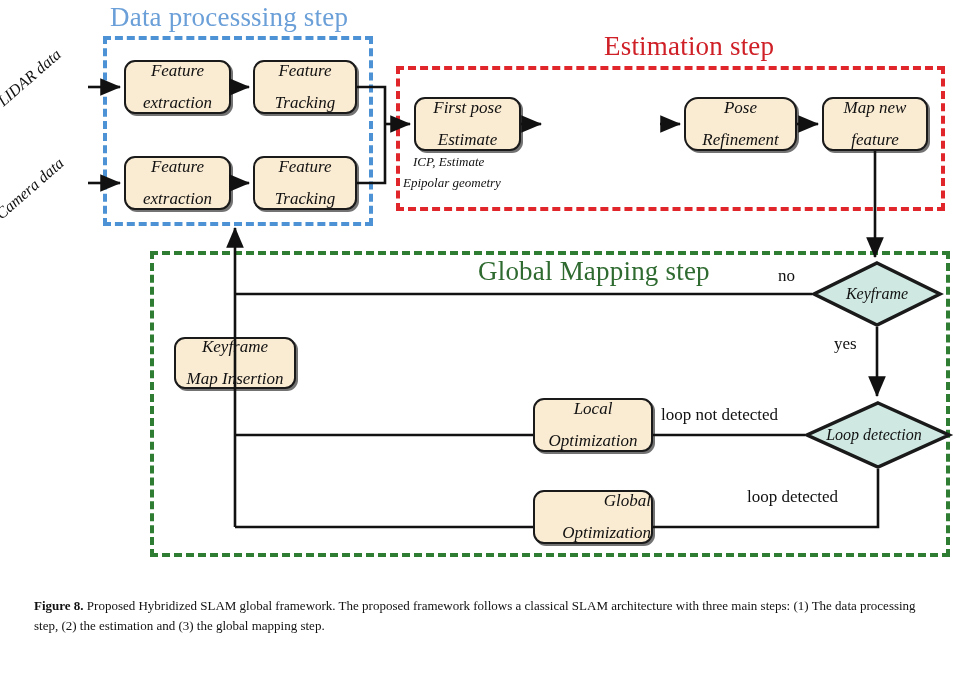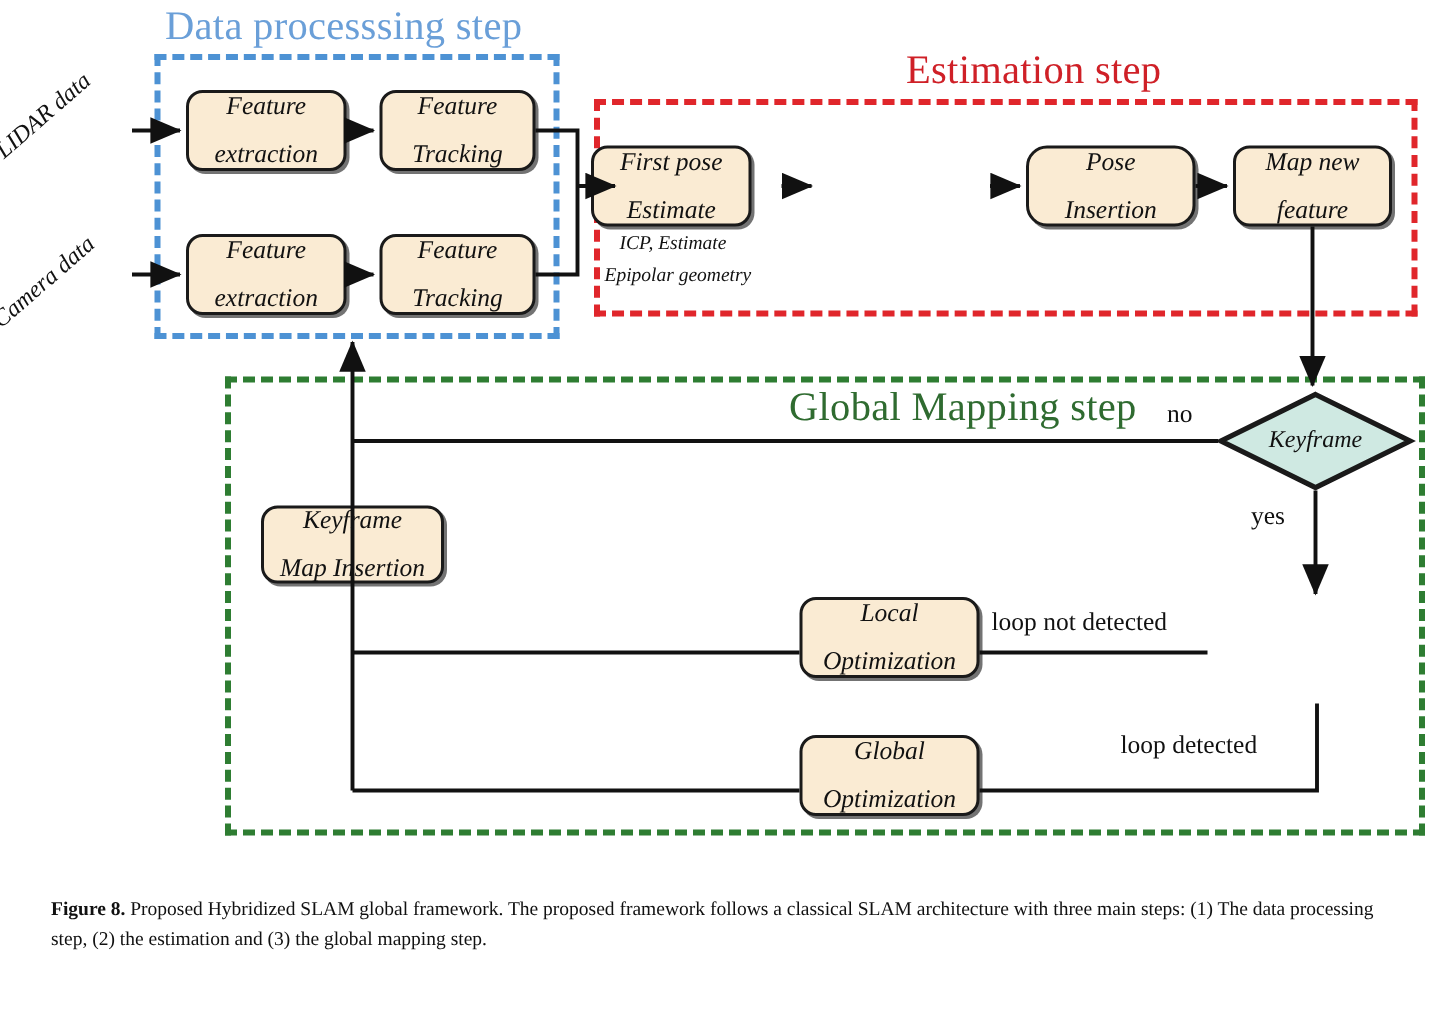--- a/index.html
+++ b/index.html
@@ -13,21 +13,21 @@
   
   .group-frame{position:absolute;box-sizing:border-box;background:transparent;}
   .group-frame.blue  {border:4px dashed #4d92d4;}
   .group-frame.red   {border:4px dashed #e0262b;}
   .group-frame.green {border:4px dashed #2e7d32;}
 
   .group-title{position:absolute;white-space:nowrap;font-family:"Liberation Serif",serif;
                font-weight:400;letter-spacing:.2px;}
   .group-title.blue {color:#6a9fd8;font-size:27px;}
   .group-title.red  {color:#cf2027;font-size:27px;}
-  .group-title.green{color:#2f6b30;font-size:27px;margin-left:48px;}
+  .group-title.green{color:#2f6b30;font-size:27px;}
 
   
   .pbox{position:absolute;box-sizing:border-box;background:#faebd3;
         border:2.5px solid #1a1a1a;border-radius:11px;
         display:flex;flex-direction:column;align-items:center;justify-content:center;
         font-family:Liberation Serif, serif;font-style:italic;font-size:17px;
         color:#111;line-height:1.08;text-align:center;
         box-shadow:2px 2px 0 rgba(0,0,0,.55);gap:14px;}
   .pbox span{display:block;white-space:nowrap;}
 
@@ -80,56 +80,62 @@
     </div>
     <div class="pbox" style="left:124px;top:156px;width:107px;height:54px;">
       <span>Feature</span>
       <span>extraction</span>
     </div>
     <div class="pbox" style="left:253px;top:156px;width:104px;height:54px;">
       <span>Feature</span>
       <span>Tracking</span>
     </div>
 
-    <div class="pbox" style="left:394px;top:97px;width:107px;height:54px;">
+    <div class="pbox" style="left:414px;top:97px;width:107px;height:54px;">
       <span>First pose</span>
       <span>Estimate</span>
     </div>
     <div class="pbox" style="left:684px;top:97px;width:113px;height:54px;border-radius:14px;">
       <span>Pose</span>
-      <span>Insertion</span>
+      <span>Refinement</span>
     </div>
     <div class="pbox" style="left:822px;top:97px;width:106px;height:54px;">
       <span>Map new</span>
       <span>feature</span>
     </div>
 
     <div class="flabel sub" style="left:413px;top:154px;">ICP, Estimate</div>
     <div class="flabel sub" style="left:403px;top:175px;">Epipolar geometry</div>
 
     <div class="pbox" style="left:174px;top:337px;width:122px;height:52px;">
       <span>Keyframe</span>
       <span>Map Insertion</span>
     </div>
     <div class="pbox" style="left:533px;top:398px;width:120px;height:54px;text-align:center;">
       <span>Local</span>
       <span>Optimization</span>
     </div>
-    <div class="pbox" style="left:533px;top:490px;width:120px;height:54px;">
+    <div class="pbox" style="left:533px;top:490px;width:120px;height:54px;align-items:flex-end;">
       <span>Global</span>
       <span>Optimization</span>
     </div>
 
     <div class="dwrap" style="left:812px;top:261px;width:130px;height:66px;">
       <svg width="130" height="66" viewBox="0 0 130 66" aria-hidden="true">
         <polygon points="65,2 128,33 65,64 2,33" fill="#cfe9e2" stroke="#1a1a1a" stroke-width="3.5"></polygon>
       </svg>
       <div class="dlabel">Keyframe</div>
     </div>
 
+    <div class="dwrap" style="left:805px;top:401px;width:146px;height:68px;">
+      <svg width="146" height="68" viewBox="0 0 146 68" aria-hidden="true">
+        <polygon points="73,2 144,34 73,66 2,34" fill="#cfe9e2" stroke="#1a1a1a" stroke-width="3.5"></polygon>
+      </svg>
+      <div class="dlabel" style="left:-4px;">Loop detection</div>
+    </div>
 
     <div class="flabel edge" style="left:778px;top:266px;">no</div>
     <div class="flabel edge" style="left:834px;top:334px;">yes</div>
     <div class="flabel edge" style="left:661px;top:405px;">loop not detected</div>
     <div class="flabel edge" style="left:747px;top:487px;">loop detected</div>
 
     <svg id="wires" viewBox="0 0 963 575">
       <defs>
         <marker id="ah" markerWidth="9" markerHeight="9" refX="7.6" refY="3.4" orient="auto" markerUnits="strokeWidth">
           <path d="M0,0 L8,3.4 L0,6.8 z" fill="#111"></path>

